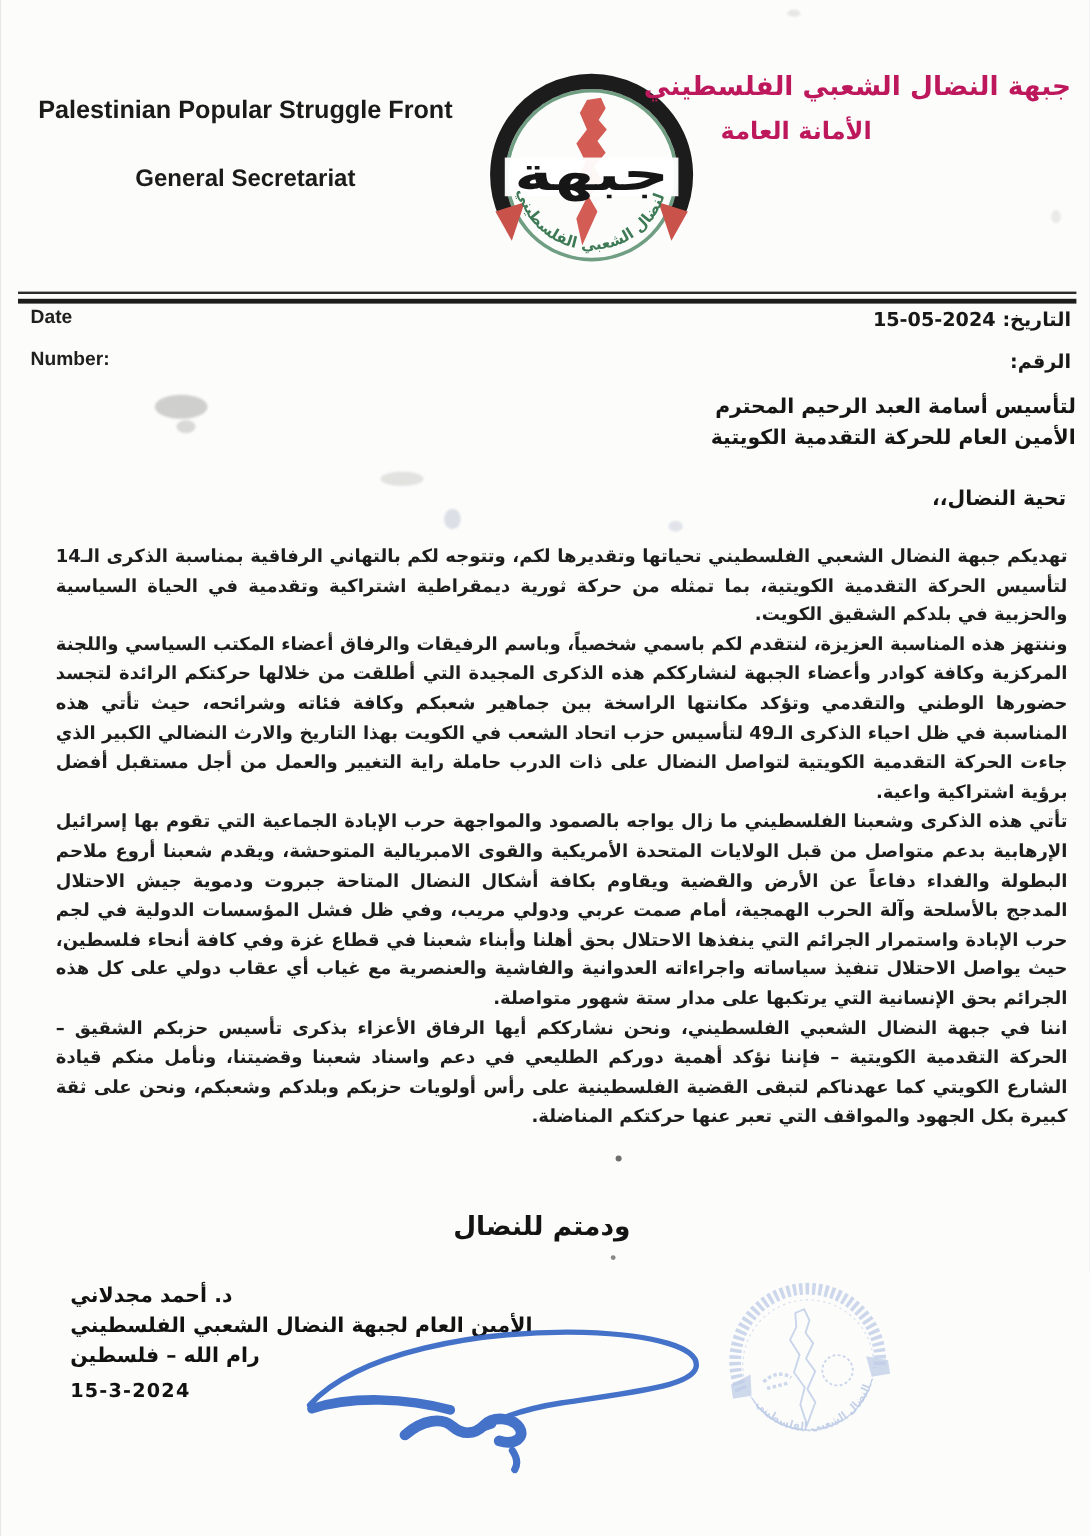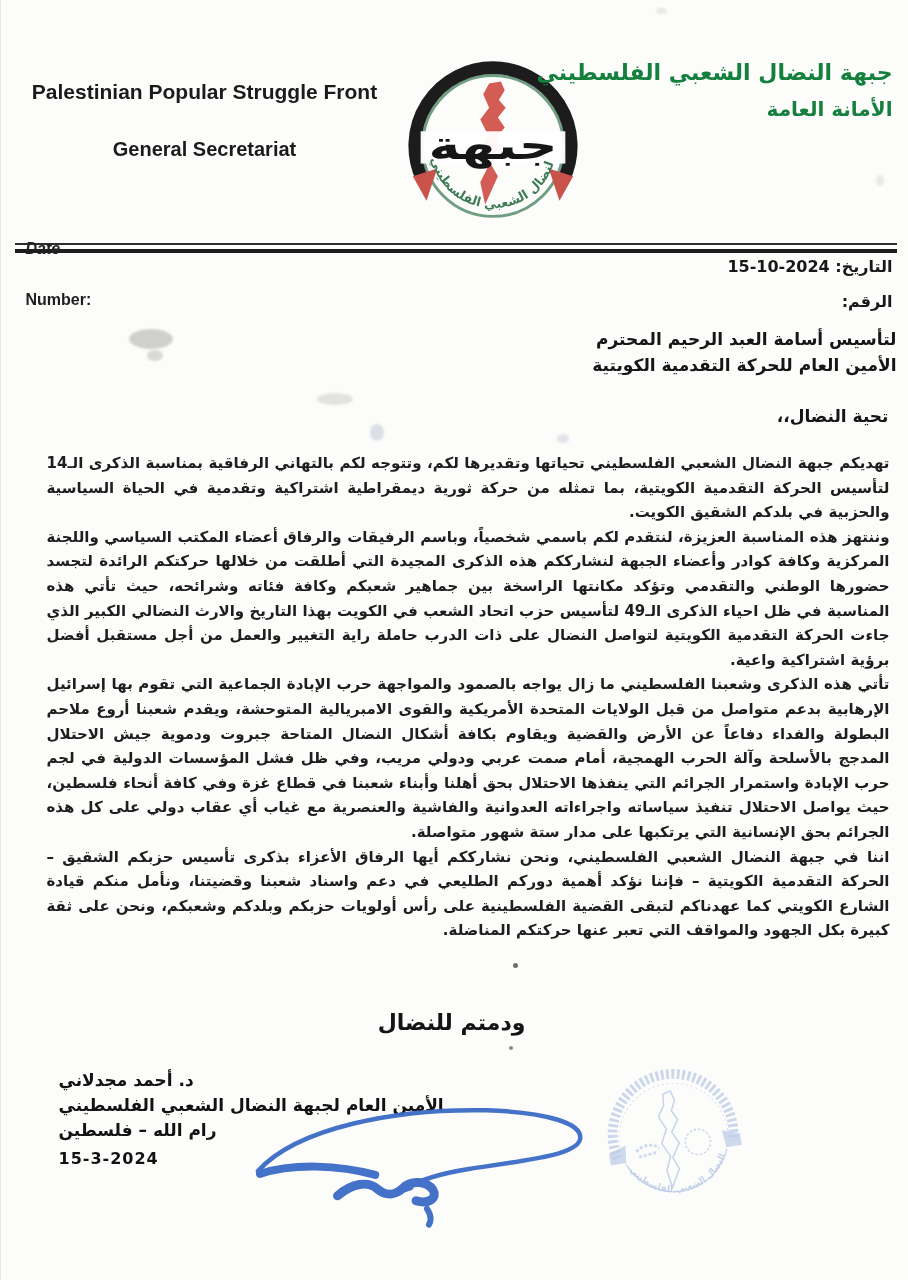--- a/index.html
+++ b/index.html
@@ -9,40 +9,40 @@
     font-family:"DejaVu Sans",sans-serif;color:#1e1e1e;
   }
   
   .en-head{
     position:absolute;left:18px;top:80px;width:372px;text-align:center;
     font-family:"Liberation Sans",sans-serif;font-weight:bold;color:#1b1b1b;
   }
   .en-title{font-size:21px;white-space:nowrap;}
   .en-sub{font-size:20px;margin-top:34px;}
   .ar-head{
-    position:absolute;left:600px;top:60px;width:292px;text-align:right;
-    direction:rtl;font-weight:bold;color:#15803d;
+    position:absolute;left:600px;top:60px;width:292px;text-align:left;
+    direction:rtl;font-weight:bold;color:#be185d;
   }
   .ar-title{font-size:22px;white-space:nowrap;}
   .ar-sub{font-size:20px;margin-top:12px;}
   .logo{position:absolute;left:404px;top:56px;width:176px;height:176px;}
   
   .rule{
     position:absolute;left:14px;right:11px;top:243px;height:4px;
     border-top:2px solid #2c2c2c;border-bottom:4px solid #1d1d1d;
   }
   .lbl-en{
     position:absolute;left:25px;font-family:"Liberation Sans",sans-serif;
     font-weight:bold;font-size:16px;color:#202020;
   }
   .lbl-ar{
     position:absolute;right:15px;direction:rtl;font-weight:bold;
     font-size:16px;color:#181818;white-space:nowrap;
   }
-  #date-en{top:240px;font-style:italic;}
+  #date-en{top:256px;}
   #num-en{top:291px;}
   #date-ar{top:257px;}
   #num-ar{top:292px;text-align:center;}
   
   .recipient{
     position:absolute;right:11px;top:326px;direction:rtl;text-align:right;
     font-weight:bold;font-size:17px;line-height:26px;color:#161616;white-space:nowrap;
   }
   .greeting{
     position:absolute;right:19px;top:406px;direction:rtl;
@@ -105,21 +105,21 @@
   </svg>
 
   <div class="ar-head">
     <div class="ar-title">جبهة النضال الشعبي الفلسطيني</div>
     <div class="ar-sub">الأمانة العامة</div>
   </div>
 
   <div class="rule"></div>
 
   <div class="lbl-en" id="date-en">Date</div>
-  <div class="lbl-ar" id="date-ar">التاريخ: 2024-10-15</div>
+  <div class="lbl-ar" id="date-ar">التاريخ: 2024-05-15</div>
   <div class="lbl-en" id="num-en">Number:</div>
   <div class="lbl-ar" id="num-ar">الرقم:</div>
 
   <div class="recipient">
     <div>لتأسيس أسامة العبد الرحيم المحترم</div>
     <div>الأمين العام للحركة التقدمية الكويتية</div>
   </div>
 
   <div class="greeting">تحية النضال،،</div>
 

